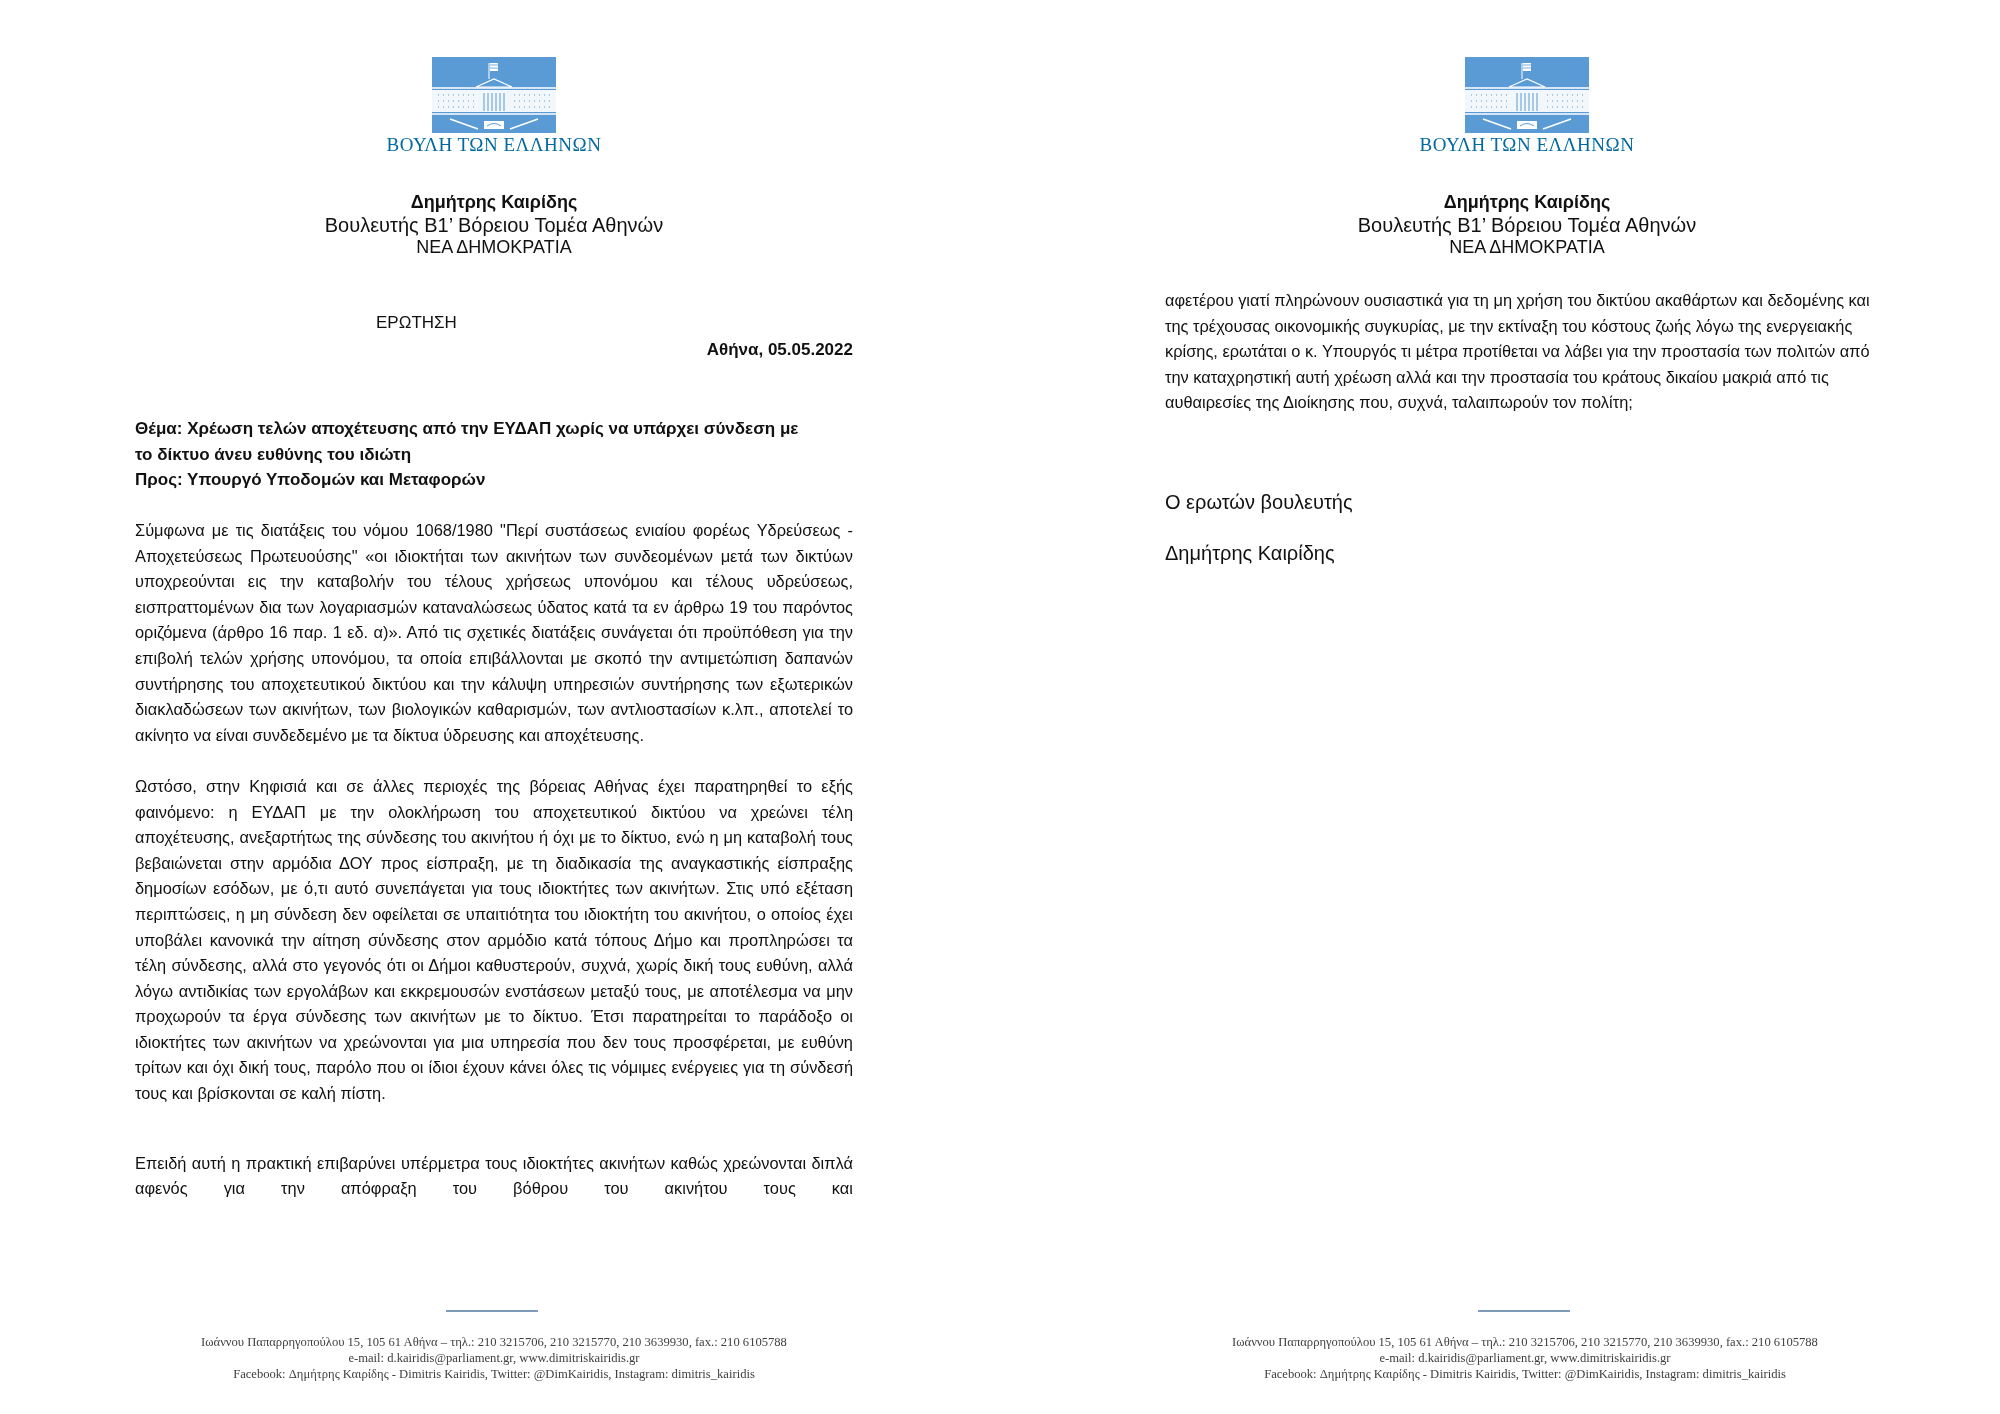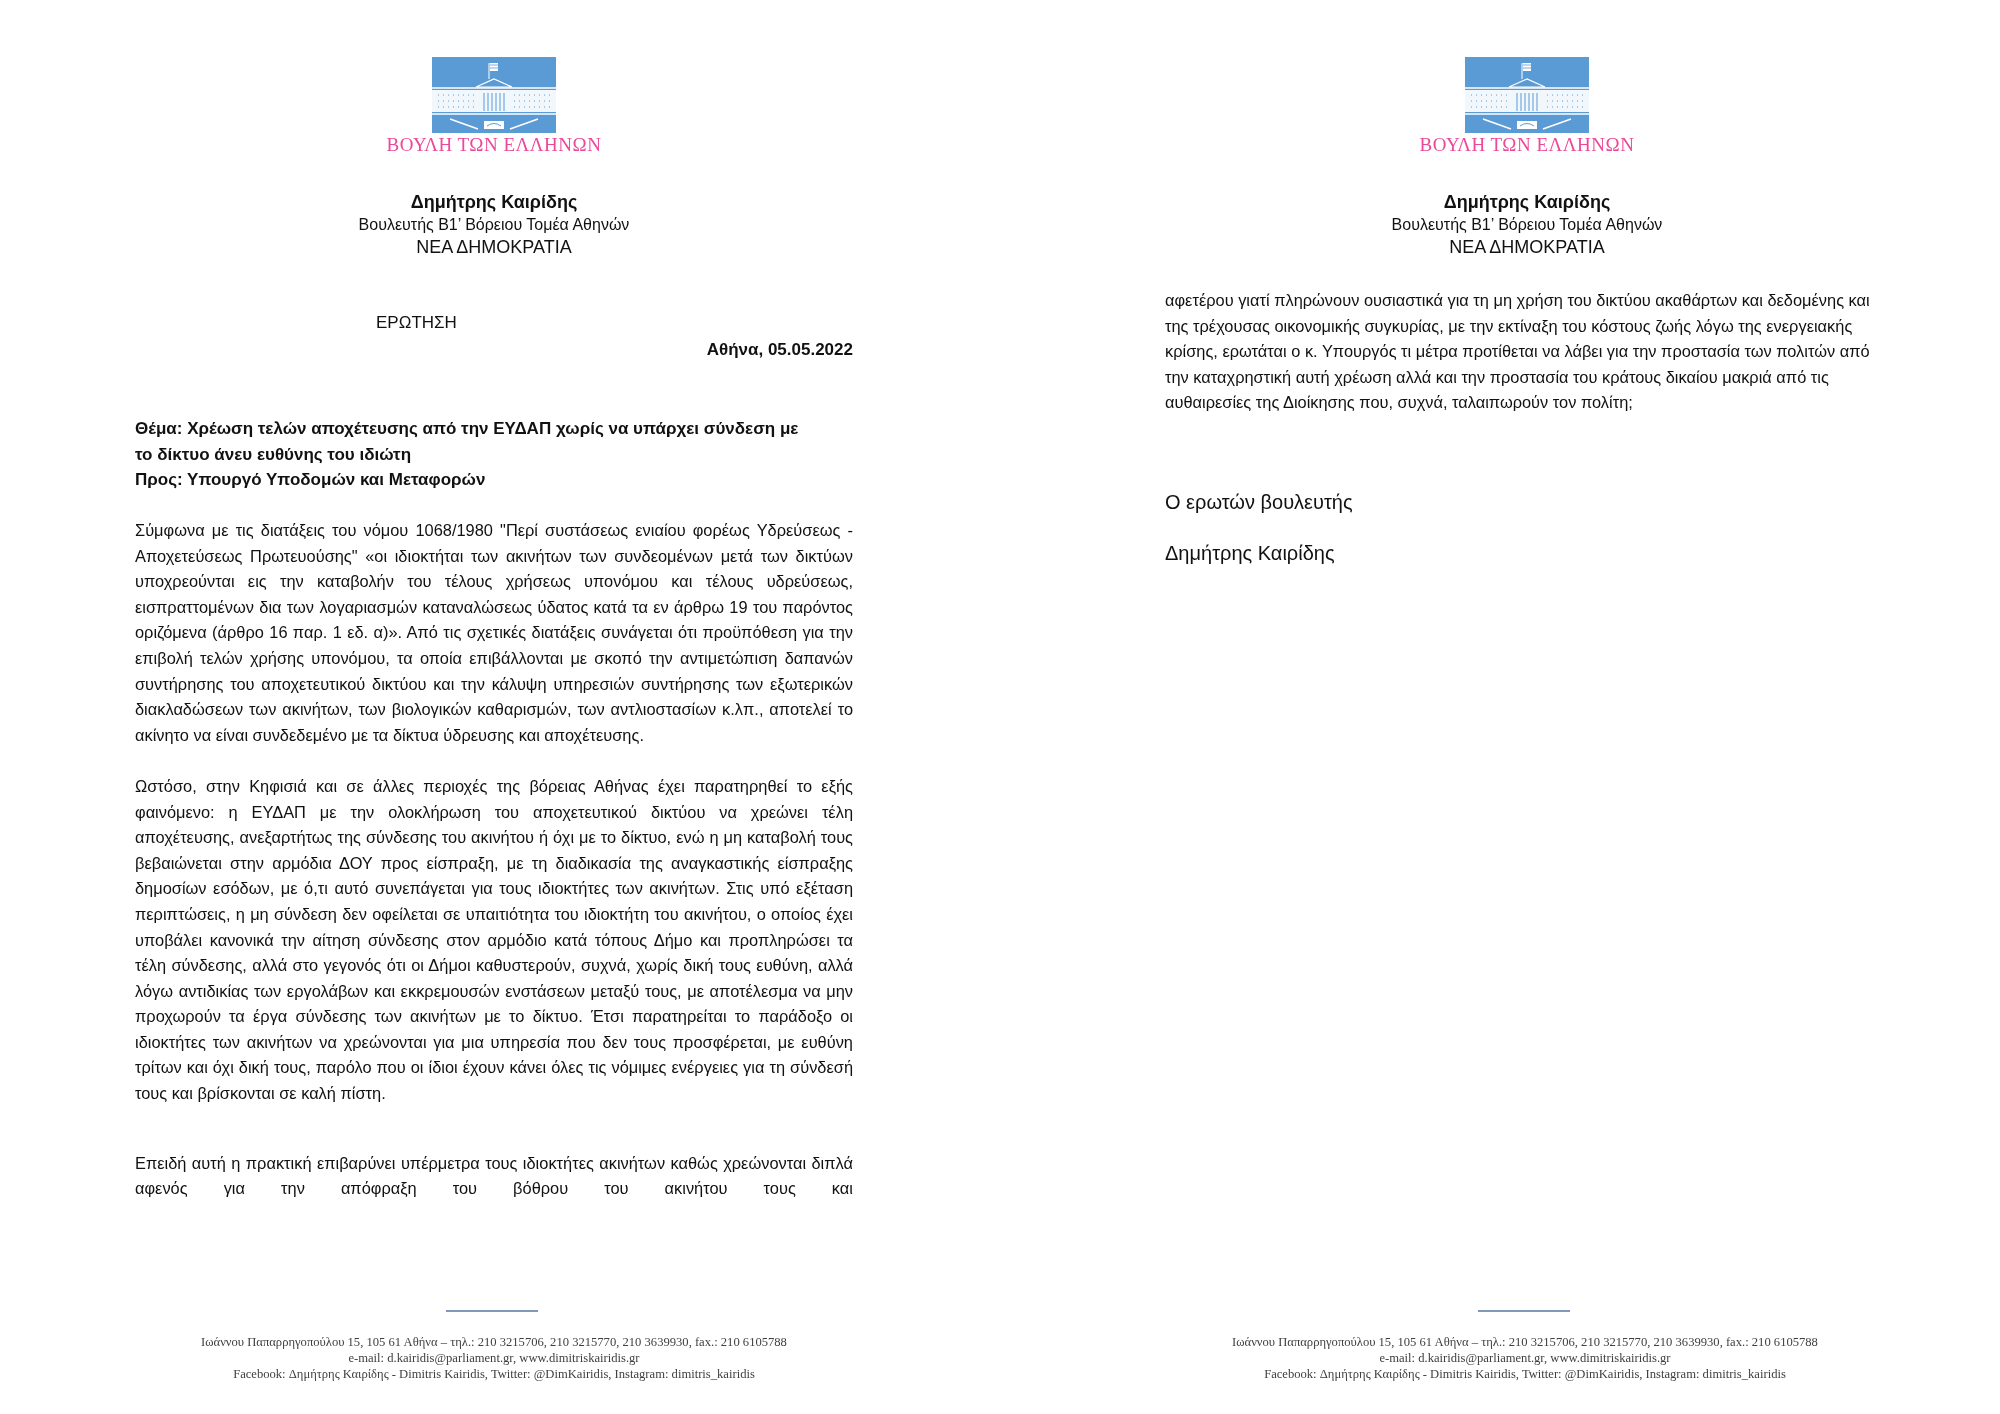--- a/index.html
+++ b/index.html
@@ -3,25 +3,25 @@
 <meta charset="utf-8">
 <style>
   html, body { margin: 0; padding: 0; background: #ffffff; }
   body { width: 2000px; height: 1414px; position: relative; overflow: hidden; color: #111; }
   .page { position: absolute; top: 0; height: 1414px; }
   .page-left { left: 0; width: 1000px; }
   .page-right { left: 1030px; width: 970px; }
 
   .logo { position: absolute; width: 128px; height: 76px; }
   .logo svg { display: block; width: 128px; height: 76px; }
-  .logo-label { position: absolute; width: 260px; text-align: center; font-family: "Liberation Serif", serif; font-size: 19px; color: #ec4899; letter-spacing: 0.5px; }
+  .logo-label { position: absolute; width: 260px; text-align: center; font-family: "Liberation Serif", serif; font-size: 19px; color: #0369a1; letter-spacing: 0.5px; }
 
   .header-block { position: absolute; width: 420px; text-align: center; font-family: "Liberation Sans", sans-serif; }
   .mp-name { font-weight: bold; font-size: 18px; line-height: 24px; }
-  .mp-role { font-size: 16px; line-height: 22px; }
+  .mp-role { font-size: 20px; line-height: 22px; }
   .mp-party { font-size: 18px; line-height: 22px; }
 
   .doc-type { position: absolute; left: 376px; width: 190px; top: 313px; text-align: left; font-family: "Liberation Sans", sans-serif; font-weight: normal; font-size: 17px; }
   .doc-date { position: absolute; left: 600px; width: 253px; top: 340px; text-align: right; font-family: "Liberation Sans", sans-serif; font-weight: bold; font-size: 17px; }
 
   .addressing { position: absolute; left: 135px; top: 416px; width: 740px; font-family: "Liberation Sans", sans-serif; font-weight: bold; font-size: 17px; line-height: 25.5px; }
 
   .body-text { position: absolute; font-family: "Liberation Sans", sans-serif; font-size: 16.4px; line-height: 25.6px; text-align: justify; }
   .body-text p { margin: 0 0 25.6px 0; }
   .body-text p.last { text-align: justify; text-align-last: justify; margin-top: 44px; }

